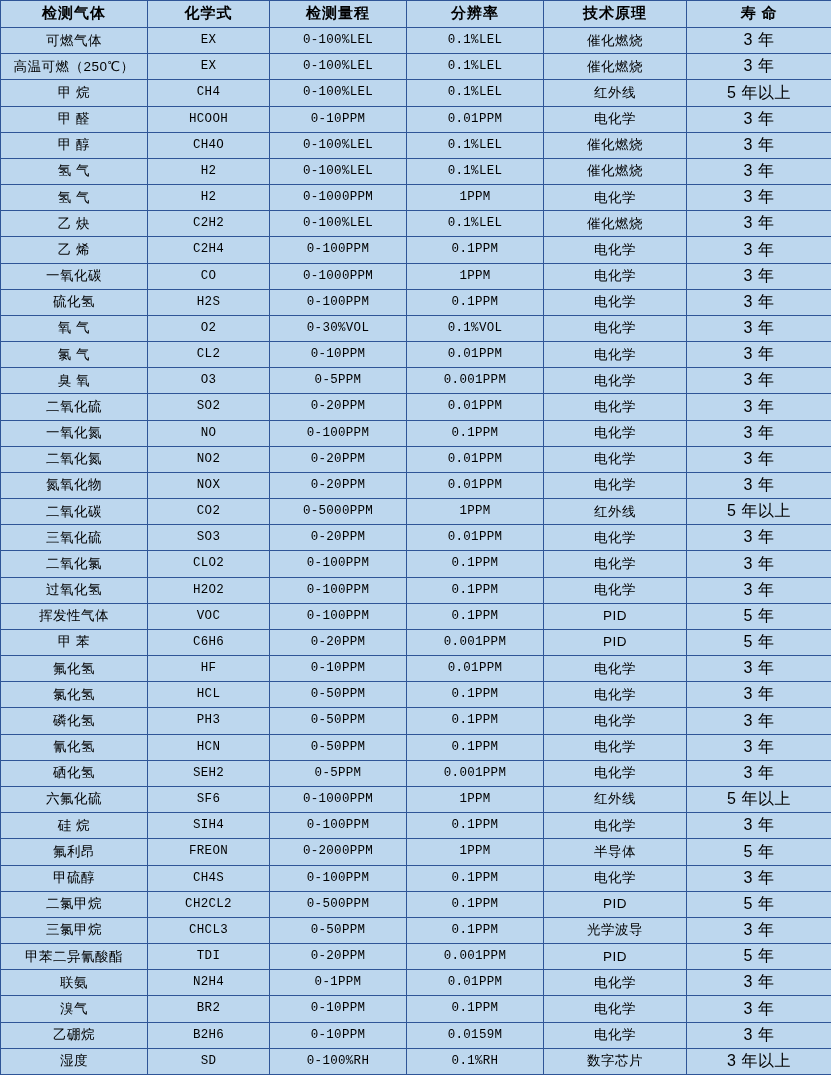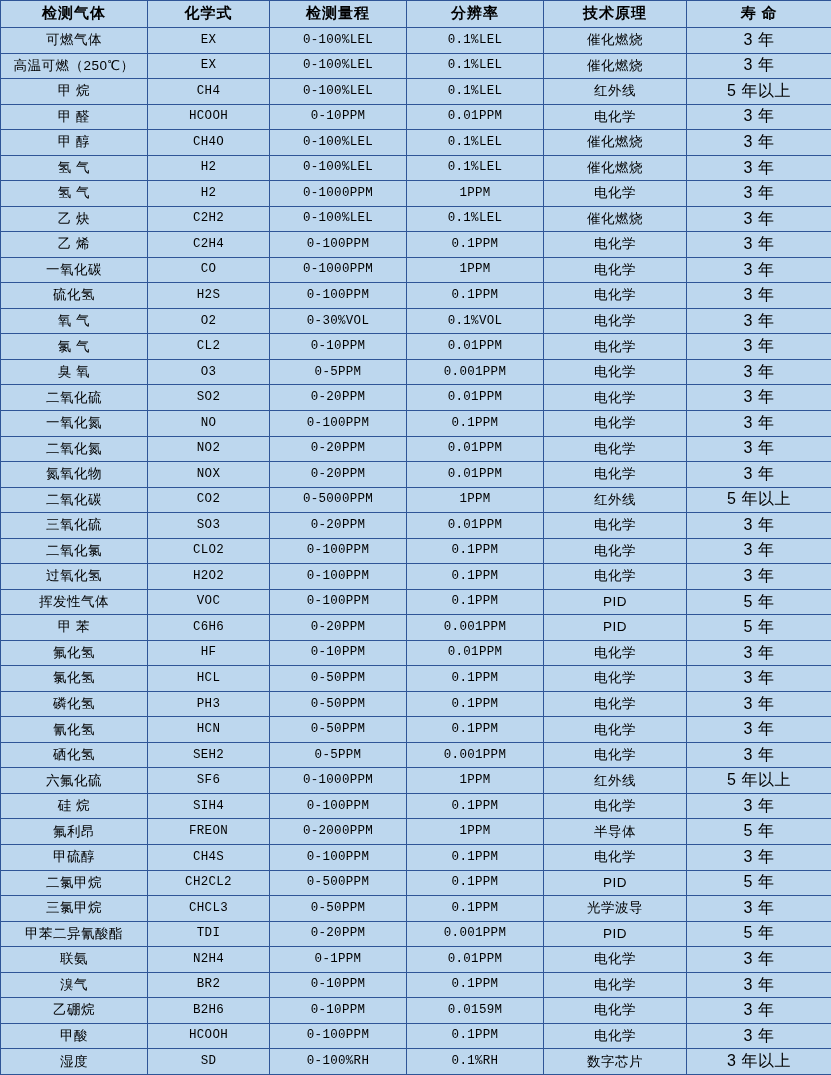--- a/index.html
+++ b/index.html
@@ -397,28 +397,20 @@
         </tr>
         <tr>
           <td class="name">乙硼烷</td>
           <td class="mono">B2H6</td>
           <td class="mono">0-10PPM</td>
           <td class="mono">0.0159M</td>
           <td class="name">电化学</td>
           <td class="life">3 年</td>
         </tr>
         <tr>
-          <td class="name">甲酸</td>
-          <td class="mono">HCOOH</td>
-          <td class="mono">0-100PPM</td>
-          <td class="mono">0.1PPM</td>
-          <td class="name">电化学</td>
-          <td class="life">3 年</td>
-        </tr>
-        <tr>
           <td class="name">湿度</td>
           <td class="mono">SD</td>
           <td class="mono">0-100%RH</td>
           <td class="mono">0.1%RH</td>
           <td class="name">数字芯片</td>
           <td class="life">3 年以上</td>
         </tr>
       </tbody>
   </table>
 </div>

